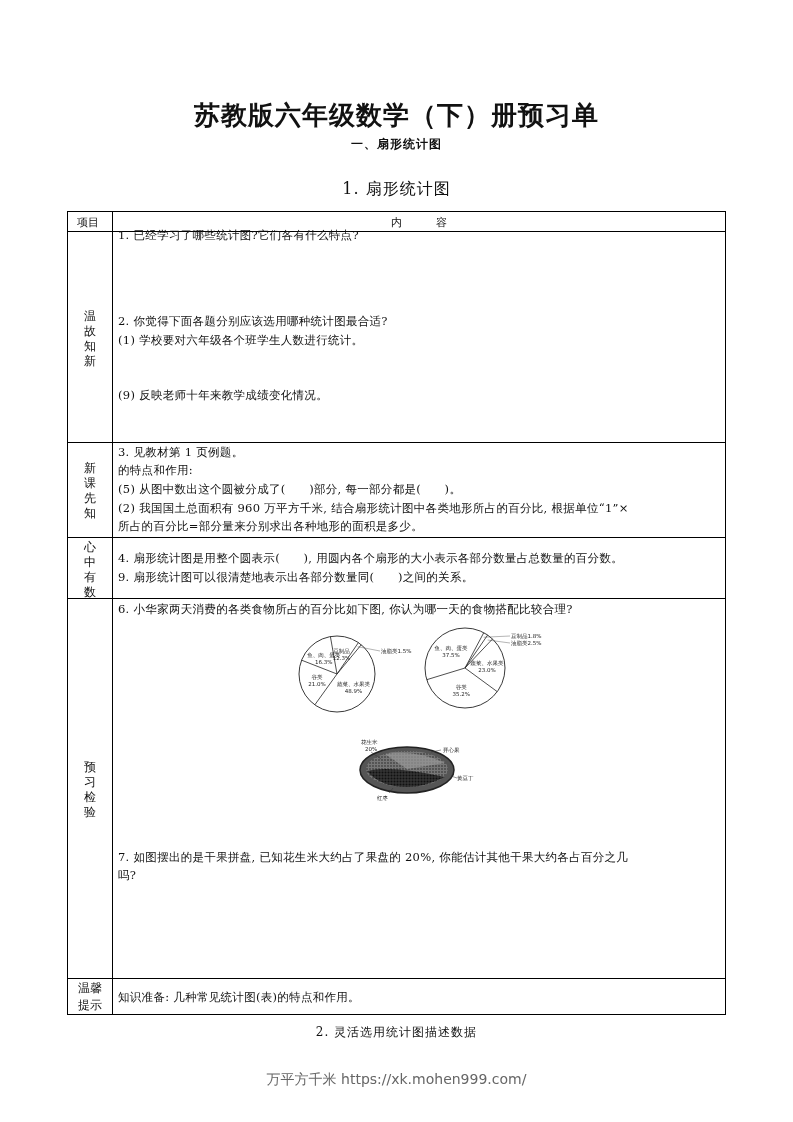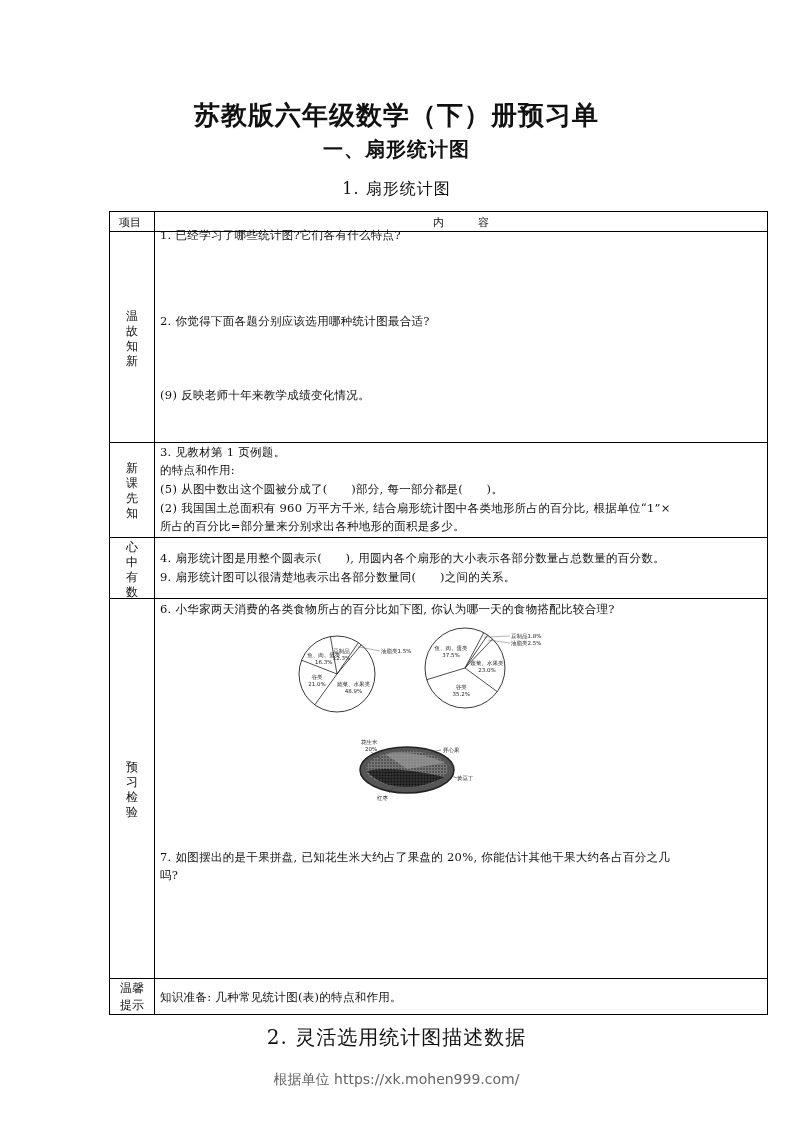--- a/index.html
+++ b/index.html
@@ -1,27 +1,27 @@
 <!DOCTYPE html>
 <html><head>
 <meta charset="utf-8">
 <style>
   html, body { margin:0; padding:0; background:#ffffff; }
   body { width:793px; height:1122px; position:relative; overflow:hidden;
          font-family:"DejaVu Serif","Liberation Serif",serif; color:#111; }
   .abs { position:absolute; }
   .title { left:0; width:793px; top:62px; text-align:center; font-size:26px; font-weight:bold;
            letter-spacing:1px; font-family:"DejaVu Serif","Liberation Serif",serif;margin-top:36px; }
-  .sec1 { left:0; width:793px; top:136px; text-align:center; font-size:20px; font-weight:bold; letter-spacing:1px;font-family:Liberation Serif, serif; }
+  .sec1 { left:0; width:793px; top:136px; text-align:center; font-size:12px; font-weight:bold; letter-spacing:1px;font-family:Liberation Serif, serif; }
   .sec1-sub { left:0; width:793px; top:179px; text-align:center; font-size:16px; letter-spacing:1px; }
-  .sec2 { left:0; width:793px; top:1024px; text-align:center; font-size:20px; letter-spacing:1px; }
+  .sec2 { left:0; width:793px; top:1024px; text-align:center; font-size:12px; letter-spacing:1px; }
   .footer { left:0; width:793px; top:1071px; text-align:center; font-size:14px; color:#666;
             font-family:"DejaVu Sans","Liberation Sans",sans-serif; }
 
-  .tbl { left:67px; top:211px; width:659px; height:804px; border:1.5px solid #000; box-sizing:border-box;margin-left:42px; }
+  .tbl { left:67px; top:211px; width:659px; height:804px; border:1.5px solid #000; box-sizing:border-box; }
   .hline { position:absolute; left:0; width:100%; height:0; border-top:1.3px solid #000; }
   .vline { position:absolute; left:44px; top:0; height:100%; width:0; border-left:1.3px solid #000; }
   .cell-head { position:absolute; font-size:11px; }
   .vert-label { position:absolute; left:0; width:44px; text-align:center; font-size:12px; line-height:15px; }
   .vert-label span { display:block; }
   .txt { position:absolute; left:50px; font-size:11.5px; white-space:nowrap; letter-spacing:0.3px; }
   .pie-label { font-size:5.5px; font-family:"DejaVu Sans","Liberation Sans",sans-serif; fill:#222; }
 </style>
 </head>
 <body>
@@ -43,20 +43,21 @@
   <div class="cell-head" style="left:368px;top:3px">容</div>
 
   <div class="vert-label" style="top:97px">
     <span>温</span>
       <span>故</span>
     <span>知</span>
       <span>新</span>
   </div>
   <div class="txt" style="top:16px">1. 已经学习了哪些统计图?它们各有什么特点?</div>
   <div class="txt" style="top:102px">2. 你觉得下面各题分别应该选用哪种统计图最合适?</div>
+  <div class="txt" style="top:121px">(1) 学校要对六年级各个班学生人数进行统计。</div>
   <div class="txt" style="top:176px">(9) 反映老师十年来教学成绩变化情况。</div>
 
   <div class="vert-label" style="top:249px">
     <span>新</span>
       <span>课</span>
     <span>先</span>
       <span>知</span>
   </div>
   <div class="txt" style="top:233px">3. 见教材第 1 页例题。</div>
   <div class="txt" style="top:251px">的特点和作用:</div>
@@ -149,13 +150,13 @@
   <line x1="106" y1="41" x2="112" y2="43" stroke="#333" stroke-width="0.5"></line>
   <line x1="44" y1="58" x2="48" y2="53" stroke="#333" stroke-width="0.5"></line>
   <text x="16" y="9" class="pie-label">花生米</text>
   <text x="20" y="16" class="pie-label">20%</text>
   <text x="98" y="17" class="pie-label">开心果</text>
   <text x="112" y="45" class="pie-label">黄豆丁</text>
   <text x="32" y="65" class="pie-label">红枣</text>
 </svg>
 
 <div class="abs sec2">2. 灵活选用统计图描述数据</div>
-<div class="abs footer">根据单位 https://xk.mohen999.com/</div>
+<div class="abs footer">万平方千米 https://xk.mohen999.com/</div>
 
 </body></html>

